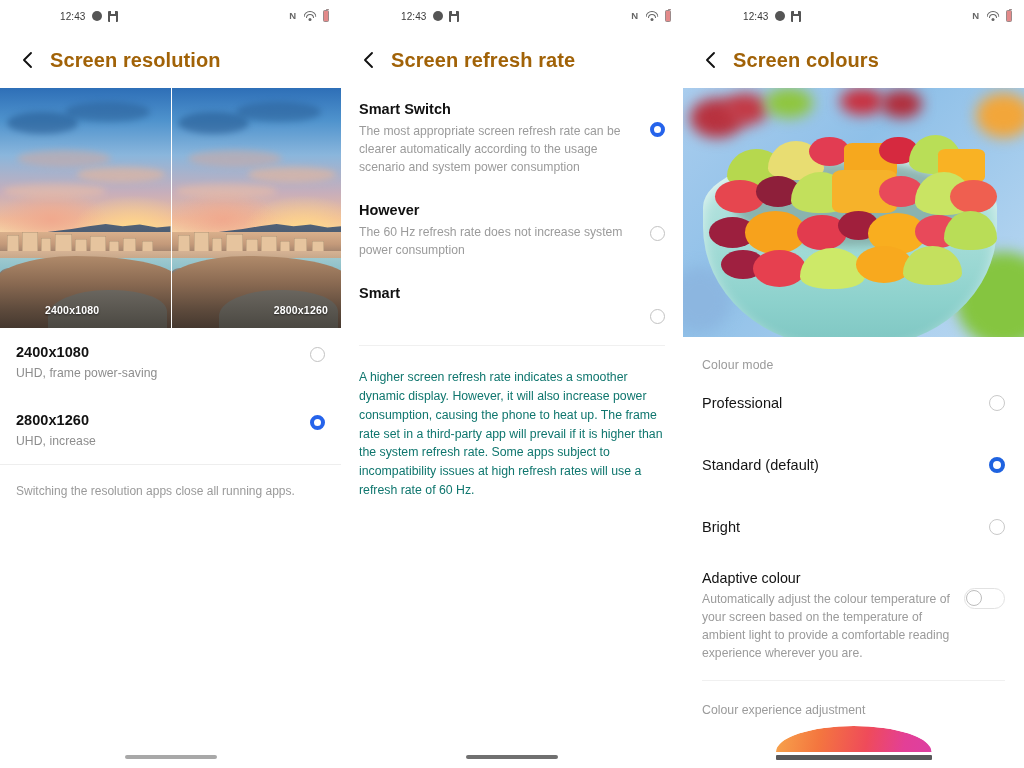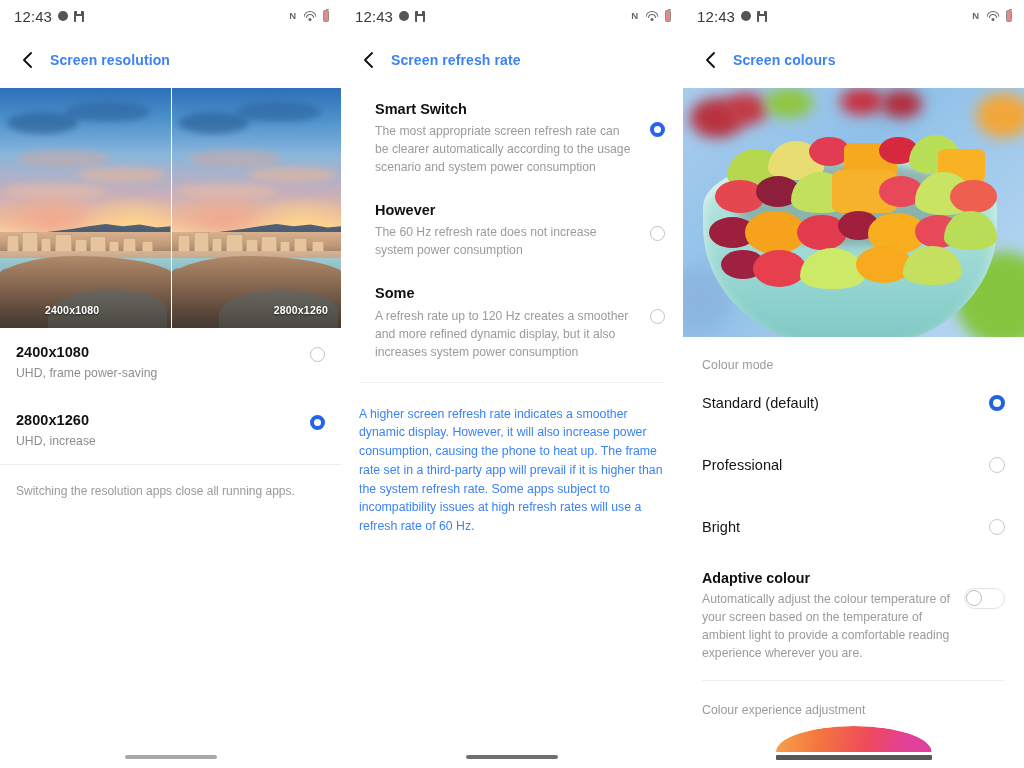--- a/index.html
+++ b/index.html
@@ -24,22 +24,23 @@
   
   .status-bar {
     height: 32px;
     display: flex;
     align-items: center;
     justify-content: space-between;
     padding: 0 12px 0 14px;
   }
   .status-left { display: flex; align-items: center; gap: 6px; }
   .status-time {
-    font-size: 15px; color: #3a3a3a; letter-spacing: 0.1px;
+    font-size: 10px; color: #3a3a3a; letter-spacing: 0.1px;
     font-family: "Liberation Sans", sans-serif;
+    margin-left: 46px;
   }
   .ic-dot {
     width: 10px; height: 10px; border-radius: 50%;
     background: #555; display: inline-block;
   }
   .ic-save {
     width: 10px; height: 11px; background: #555;
     display: inline-block; position: relative; border-radius: 1px;
   }
   .ic-save::after {
@@ -83,21 +84,21 @@
     display: flex; align-items: center;
     padding-left: 14px; gap: 10px;
   }
   .back-btn {
     width: 26px; height: 26px;
     display: flex; align-items: center; justify-content: center;
     cursor: pointer; flex: none;
   }
   .back-btn svg { display: block; }
   .app-title {
-    font-size: 14px; font-weight: bold; color: #3b82f6;
+    font-size: 20px; font-weight: bold; color: #a16207;
     letter-spacing: 0.1px;
   }
 
   
   .res-preview {
     width: 341px; height: 240px;
     display: flex; position: relative;
   }
   .res-half {
     width: 50%; height: 100%; position: relative; overflow: hidden;
@@ -193,30 +194,30 @@
     line-height: 1.45;
   }
 
   
   .rr-list { padding: 0 18px; }
   .rr-row {
     display: flex; align-items: flex-start;
     justify-content: space-between;
     padding: 12px 0 13px 0; cursor: pointer;
   }
-  .rr-text { flex: 1; padding-right: 16px; margin-left: 16px; }
+  .rr-text { flex: 1; padding-right: 16px; }
   .rr-title {
     font-size: 14.5px; color: #111; font-weight: bold; line-height: 1.25;
   }
   .rr-desc {
     font-size: 12.2px; color: #9b9b9b; margin-top: 4px; line-height: 1.48;
   }
   .rr-divider { height: 1px; background: #f0f0f0; margin: 8px 18px 0 18px; }
   .rr-footnote {
-    font-size: 12.3px; color: #3b82f6; line-height: 1.52;
+    font-size: 12.3px; color: #0f766e; line-height: 1.52;
     padding: 22px 18px 0 18px;
   }
 
   
   .fruit-img {
     width: 341px; height: 249px; position: relative; overflow: hidden;
     background: linear-gradient(135deg, #a9cdee 0%, #8fc0e8 40%, #bcd9f2 100%);
   }
   .blur-blob { position: absolute; border-radius: 50%; filter: blur(7px); }
   .bowl {
@@ -246,21 +247,21 @@
   .radio-lg {
     width: 16px; height: 16px; border-radius: 50%;
     border: 1.6px solid #c9c9c9; flex: none; background: #fff;
   }
   .radio-lg.on { border: 4.2px solid #1f63e0; }
   .c-block {
     display: flex; align-items: flex-start; justify-content: space-between;
     padding: 12px 19px 14px 19px;
   }
   .c-block-text { flex: 1; padding-right: 14px; }
-  .c-block-title { font-size: 14.3px; color: #111; font-weight: bold; }
+  .c-block-title { font-size: 14.3px; color: #111; font-weight: normal; }
   .c-block-desc {
     font-size: 12.2px; color: #9b9b9b; margin-top: 4px; line-height: 1.48;
   }
   .toggle {
     width: 41px; height: 21px; border-radius: 11px;
     background: #ffffff; border: 1.3px solid #e2e2e2;
     position: relative; flex: none; margin-top: 18px; cursor: pointer;
   }
   .toggle .knob {
     position: absolute; top: 1.3px; left: 1.3px;
@@ -455,22 +456,21 @@
       <div class="rr-row">
         <div class="rr-text">
           <div class="rr-title">However</div>
           <div class="rr-desc">The 60 Hz refresh rate does not increase system power consumption</div>
         </div>
         <div class="radio" style="margin-top:25px;"></div>
       </div>
 
       <div class="rr-row">
         <div class="rr-text">
-          <div class="rr-title">Some</div>
-          <div class="rr-desc">A refresh rate up to 120 Hz creates a smoother and more refined dynamic display, but it also increases system power consumption</div>
+          <div class="rr-title">Smart</div>
         </div>
         <div class="radio" style="margin-top:25px;"></div>
       </div>
     </div>
 
     <div class="rr-divider"></div>
     <div class="rr-footnote">A higher screen refresh rate indicates a smoother dynamic display. However, it will also increase power consumption, causing the phone to heat up. The frame rate set in a third-party app will prevail if it is higher than the system refresh rate. Some apps subject to incompatibility issues at high refresh rates will use a refresh rate of 60 Hz.</div>
 
     <div class="gesture-bar"></div>
   </div>
@@ -544,26 +544,26 @@
         <div class="fruit" style="left:17%;top:50%;width:18%;height:19%;background:#e6404f;"></div>
         <div class="fruit wedge" style="left:33%;top:49%;width:22%;height:21%;background:#cde968;"></div>
         <div class="fruit" style="left:52%;top:48%;width:19%;height:19%;background:#f8a91e;"></div>
         <div class="fruit wedge" style="left:68%;top:48%;width:20%;height:20%;background:#c4e05e;"></div>
       </div>
     </div>
 
     <div class="c-section-label">Colour mode</div>
 
     <div class="c-row">
+      <div class="c-row-label">Professional</div>
+      <div class="radio-lg"></div>
+    </div>
+    <div class="c-row">
       <div class="c-row-label">Standard (default)</div>
       <div class="radio-lg on"></div>
-    </div>
-    <div class="c-row">
-      <div class="c-row-label">Professional</div>
-      <div class="radio-lg"></div>
     </div>
     <div class="c-row">
       <div class="c-row-label">Bright</div>
       <div class="radio-lg"></div>
     </div>
 
     <div class="c-block">
       <div class="c-block-text">
         <div class="c-block-title">Adaptive colour</div>
         <div class="c-block-desc">Automatically adjust the colour temperature of your screen based on the temperature of ambient light to provide a comfortable reading experience wherever you are.</div>

